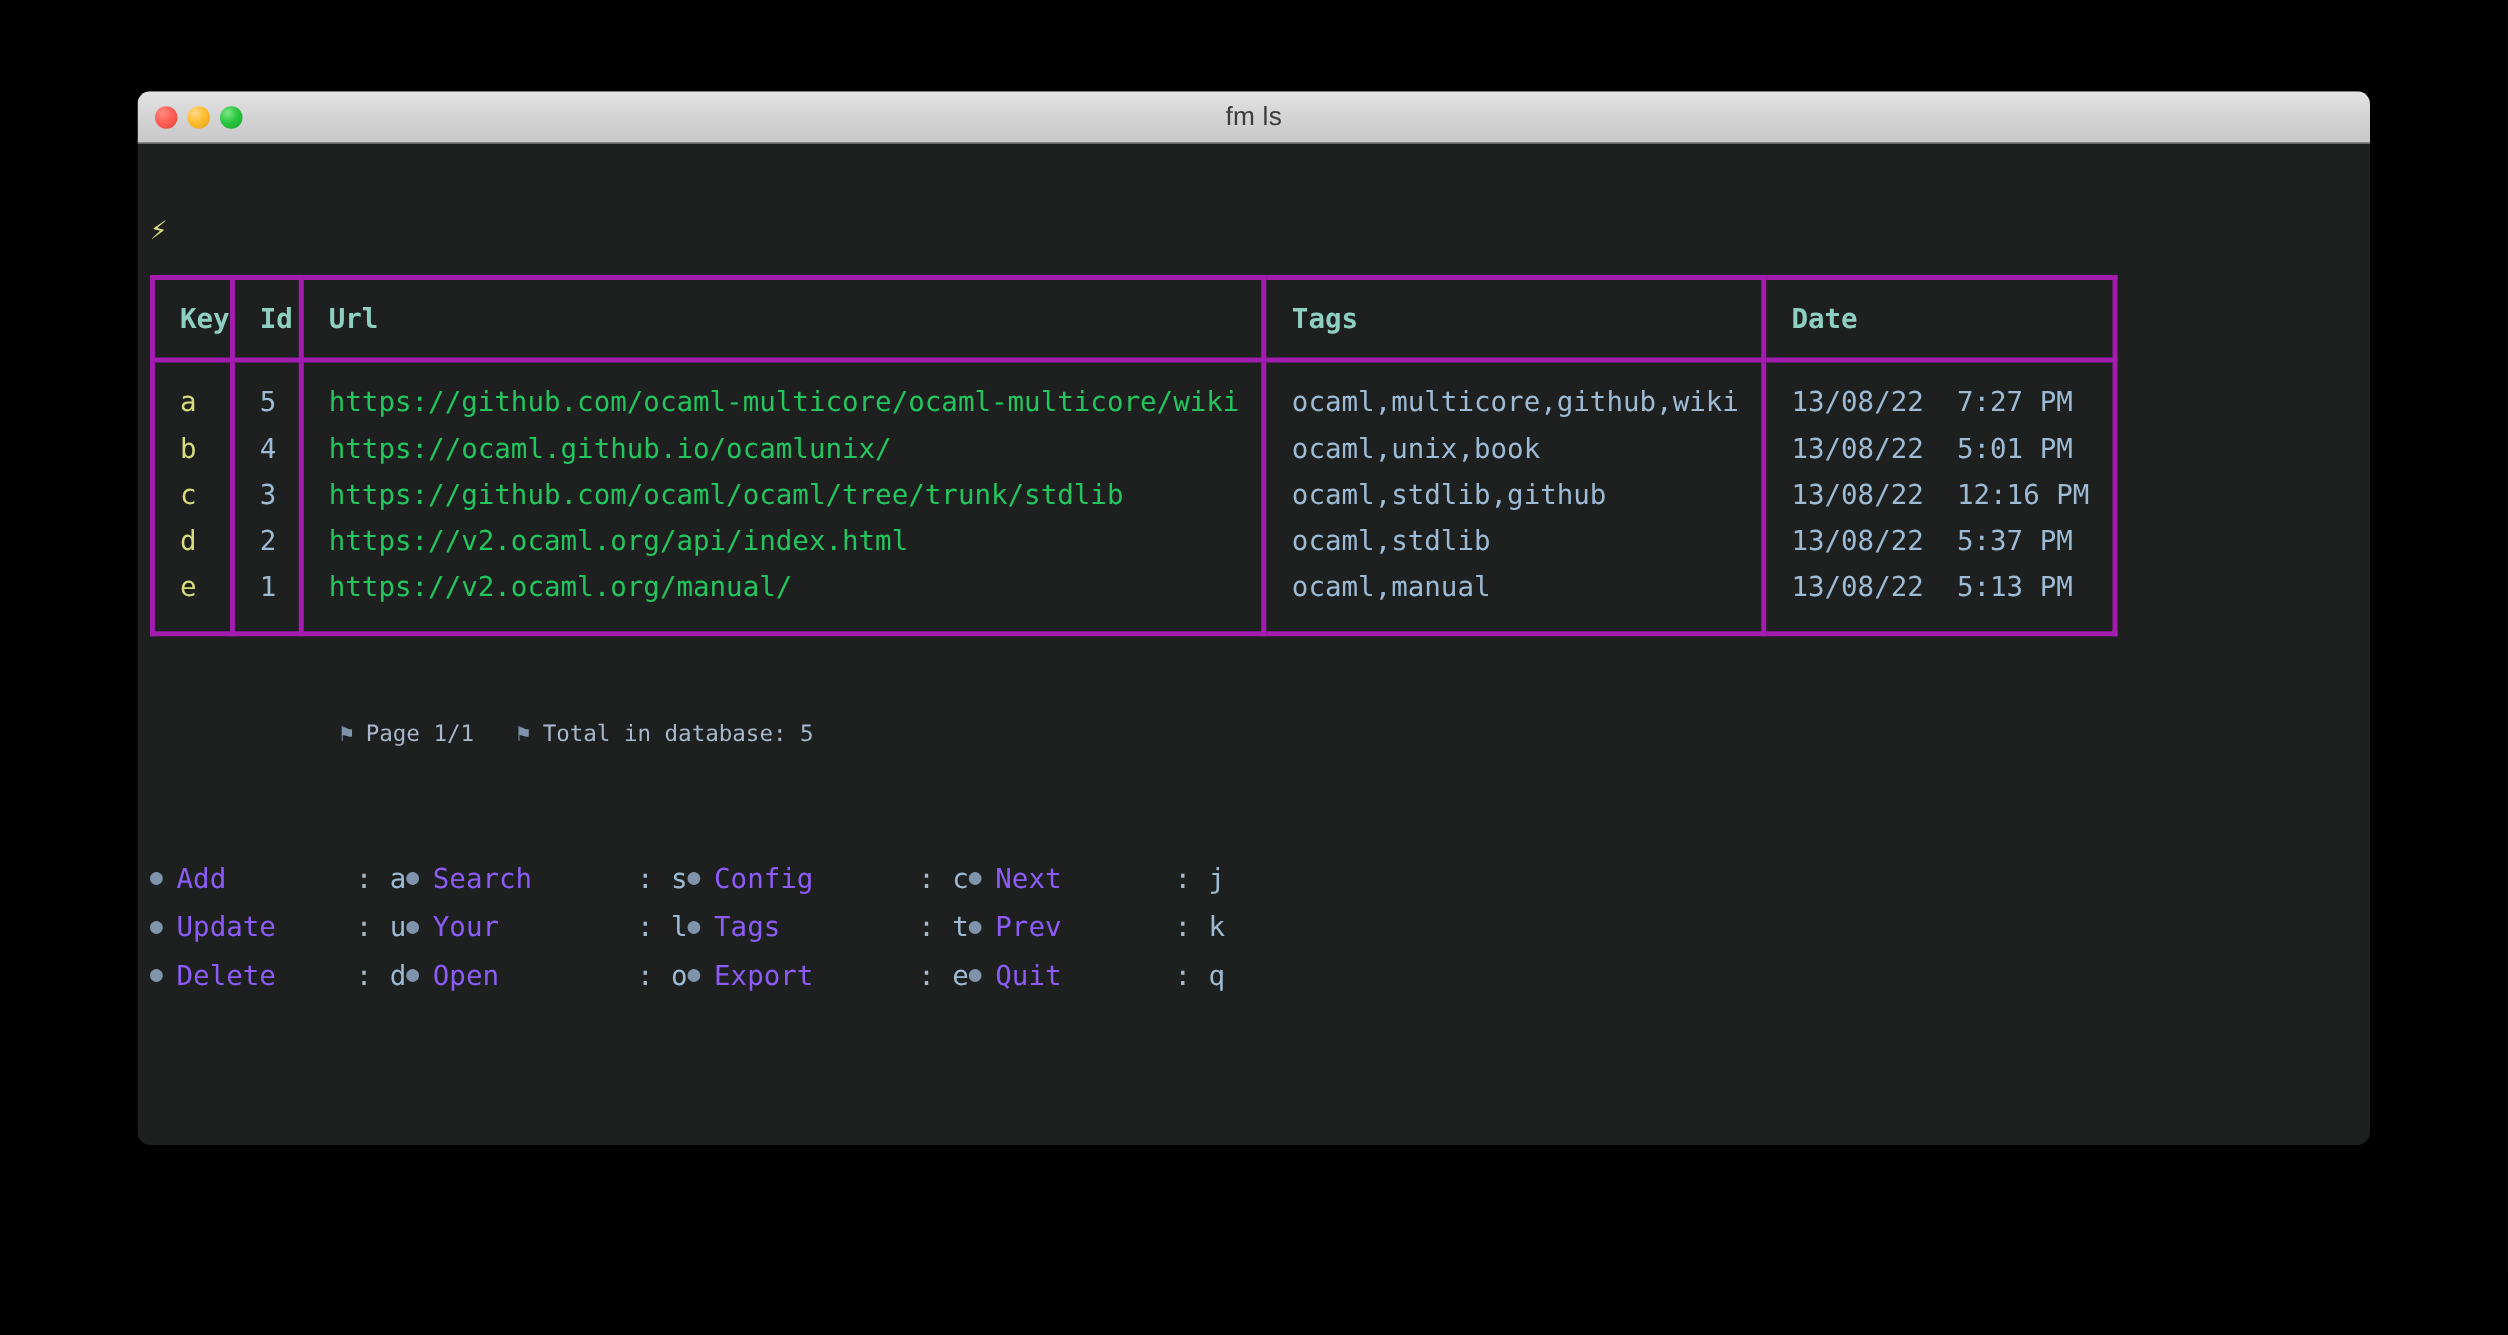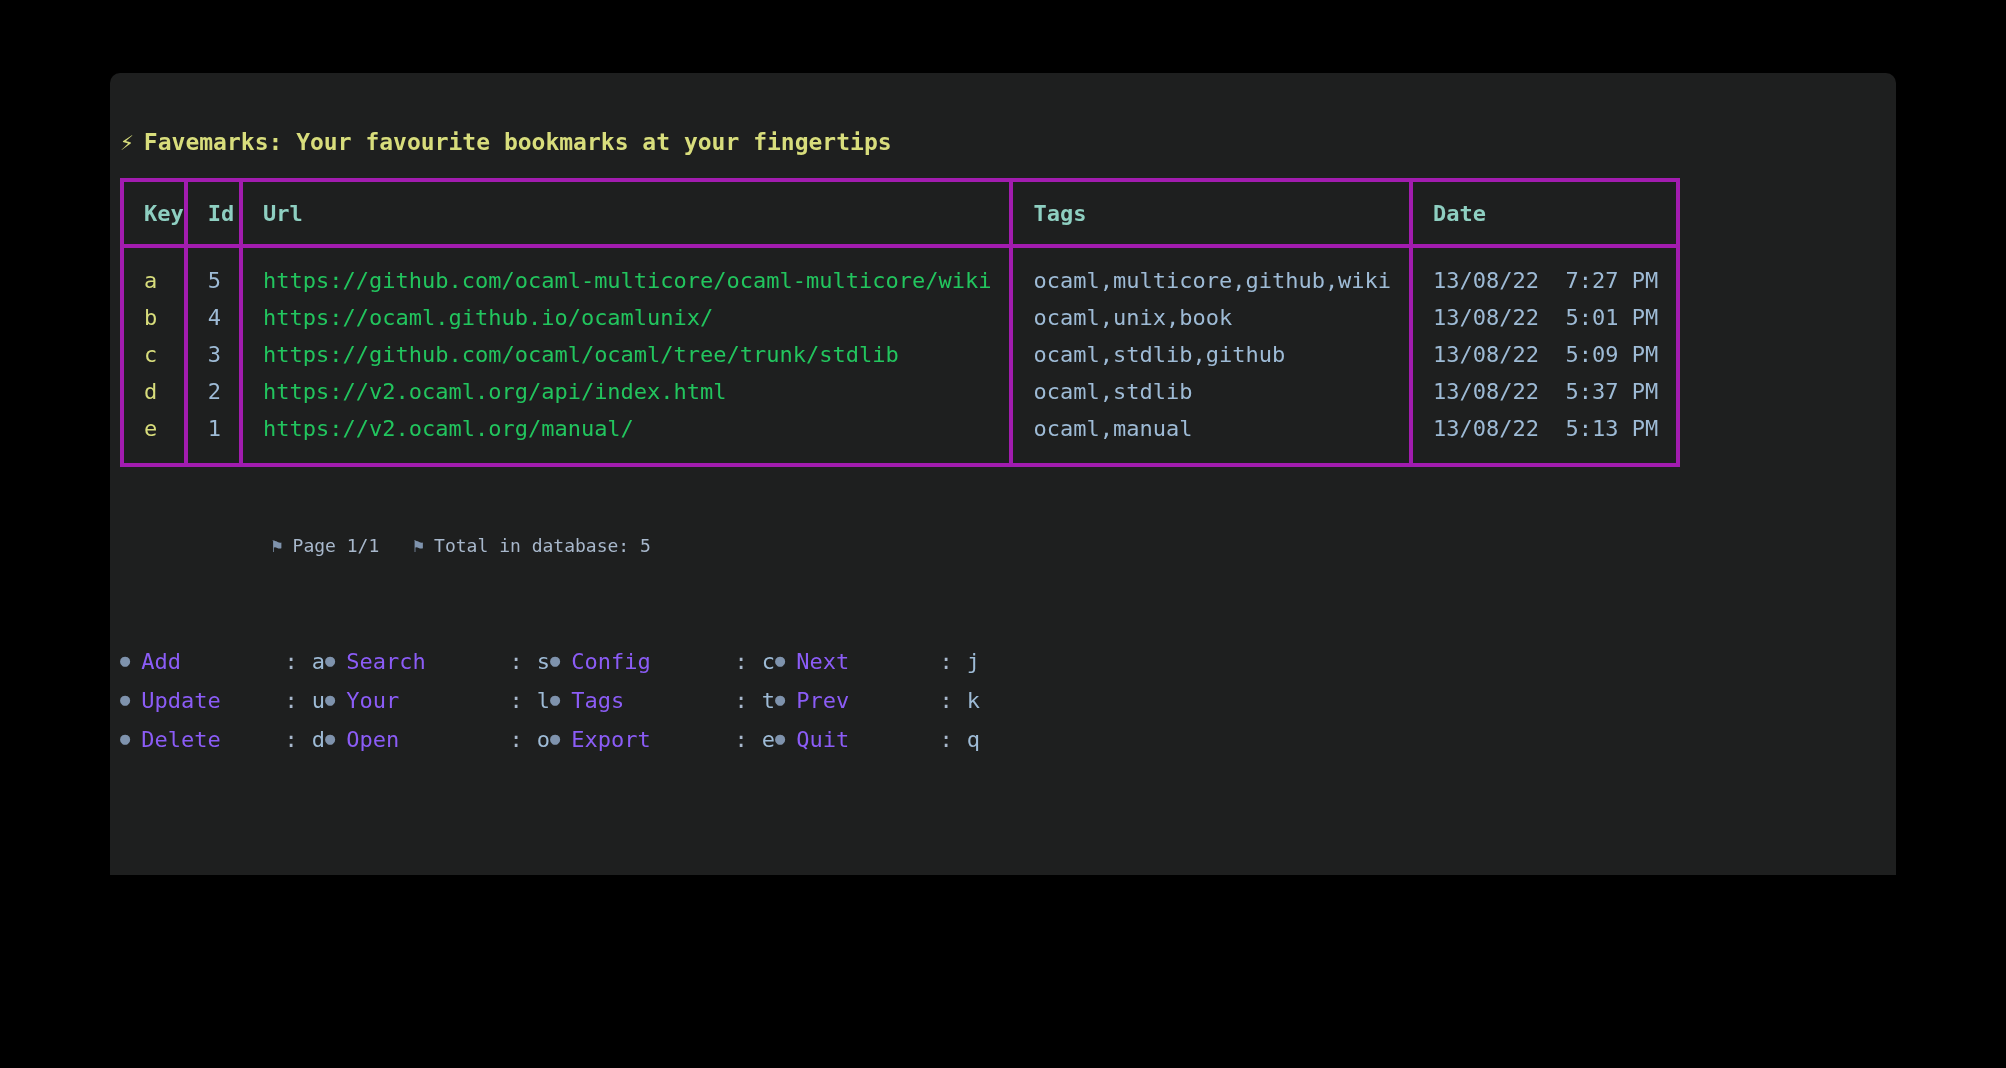--- a/index.html
+++ b/index.html
@@ -159,30 +159,37 @@
   }
   .m-label { color: #8b5cf6; }
   .m-colon { color: #a8b8cc; }
   .m-key   { color: #9ebbd6; }
 </style>
 </head>
 <body>
 
 <div class="window">
 
+  <div class="titlebar">
+    <div class="lights">
+      <span class="light red"></span>
+      <span class="light yellow"></span>
+      <span class="light green"></span>
+    </div>
+    <div class="title">fm ls</div>
+  </div>
 
   <div class="term">
     <div class="term-inner" style="padding-left: 10px;">
 
       <div style="padding-left:0; margin-left:0">
         <div style="margin-left:0; padding-left:0">
 
           <div class="banner" style="margin-left:0; padding-left:0">
             <span class="bolt">⚡</span>
-            <span>Favemarks: Your favourite bookmarks at your fingertips</span>
           </div>
 
           <table class="fm">
             <thead>
               <tr>
                 <th>Key</th>
                 <th>Id</th>
                 <th style="min-width:700px">Url</th>
                 <th style="min-width:350px">Tags</th>
                 <th style="min-width:220px">Date</th>
@@ -214,21 +221,21 @@
                 <td class="cellgroup">
                   <div class="cell-line c-tags">ocaml,multicore,github,wiki</div>
                   <div class="cell-line c-tags">ocaml,unix,book</div>
                   <div class="cell-line c-tags">ocaml,stdlib,github</div>
                   <div class="cell-line c-tags">ocaml,stdlib</div>
                   <div class="cell-line c-tags">ocaml,manual</div>
                 </td>
                 <td class="cellgroup">
                   <div class="cell-line c-date">13/08/22  7:27 PM</div>
                   <div class="cell-line c-date">13/08/22  5:01 PM</div>
-                  <div class="cell-line c-date">13/08/22  5:09 PM</div>
+                  <div class="cell-line c-date">13/08/22  12:16 PM</div>
                   <div class="cell-line c-date">13/08/22  5:37 PM</div>
                   <div class="cell-line c-date">13/08/22  5:13 PM</div>
                 </td>
               </tr>
             </tbody>
           </table>
 
           <div class="status">
             <div class="status-line">
               <span class="flag">⚑</span><span>Page 1/1</span><span class="status-gap"></span><span class="flag">⚑</span><span>Total in database: 5</span>

